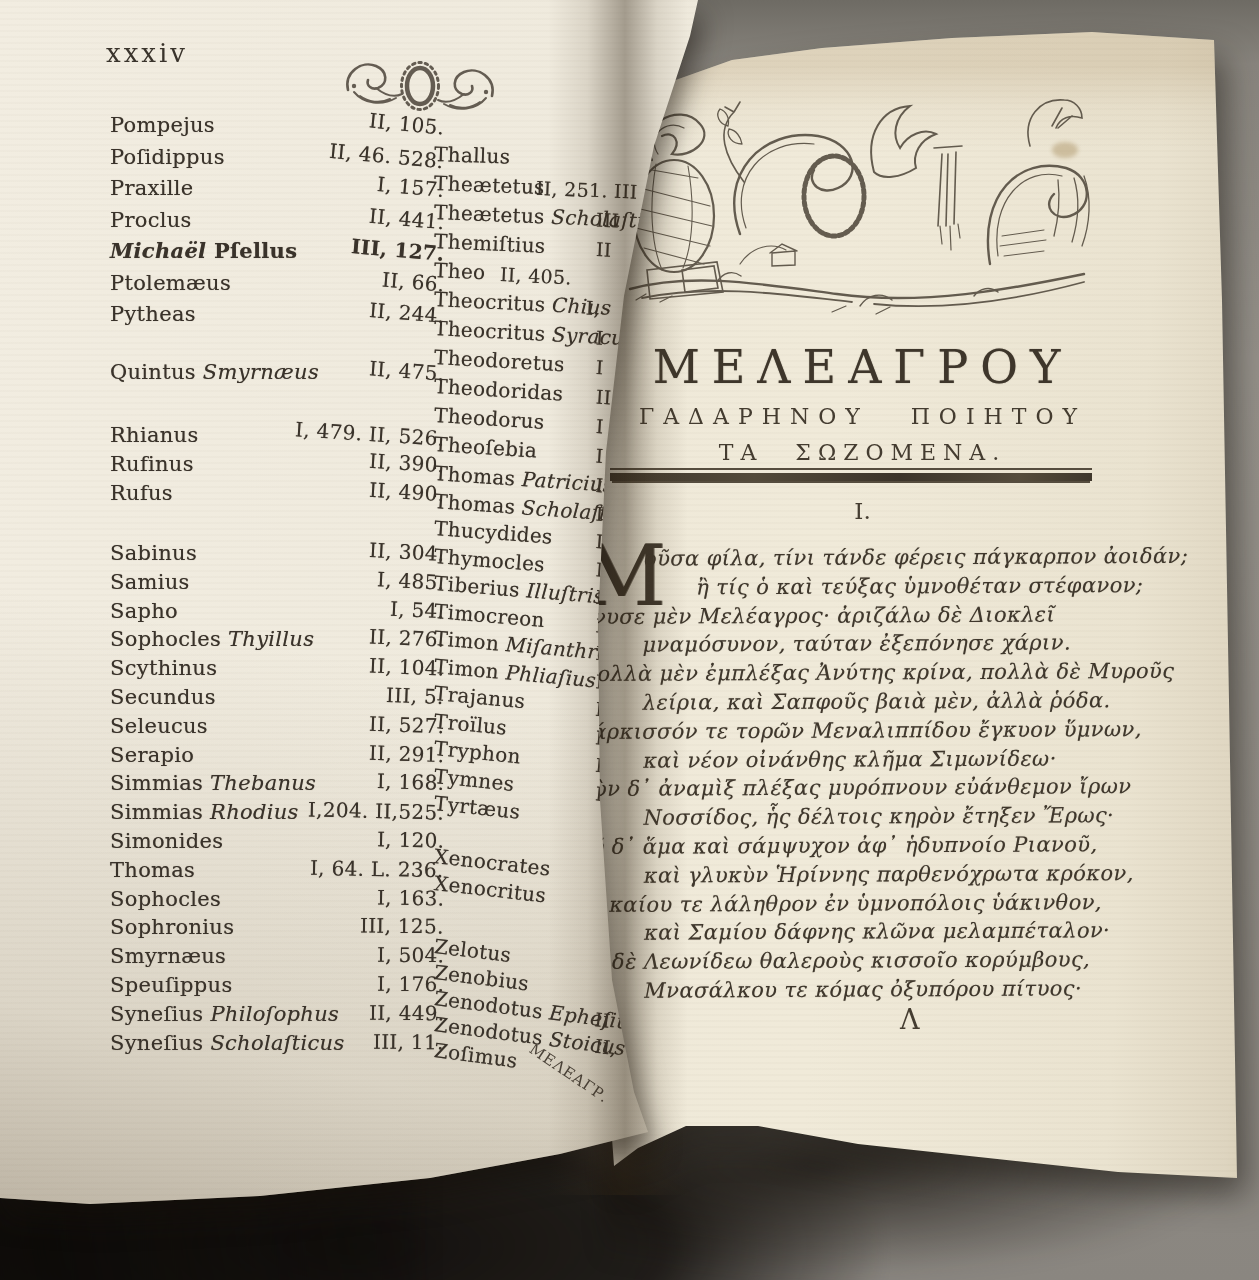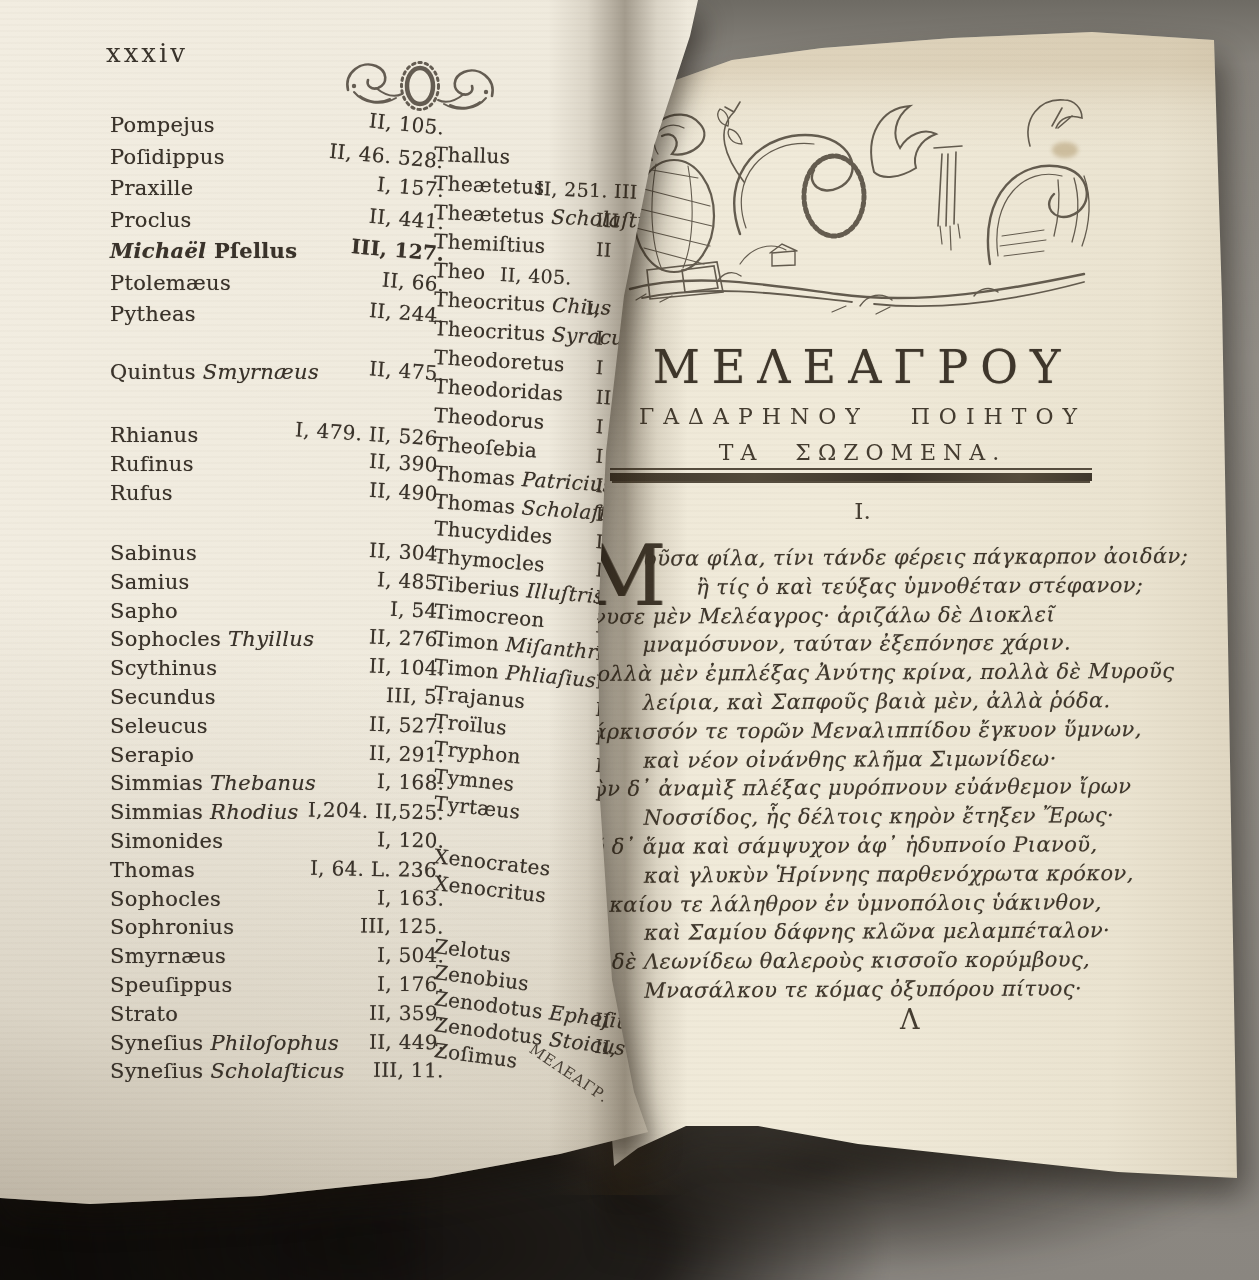--- a/index.html
+++ b/index.html
@@ -273,24 +273,20 @@
           <span class="iref" style="transform: rotate(0.64deg);">III, 125.</span>
         </div>
         <div class="irow" style="height: 28.8px;">
           <span><span>Smyrnæus</span></span>
           <span class="iref" style="transform: rotate(0.5deg);">I, 504.</span>
         </div>
         <div class="irow" style="height: 28.8px;">
           <span><span>Speuſippus</span></span>
           <span class="iref" style="transform: rotate(0.5deg);">I, 176.</span>
         </div>
-        <div class="irow" style="height: 28.8px;">
-          <span><span>Strato</span></span>
-          <span class="iref" style="transform: rotate(0.5deg);">II, 359.</span>
-        </div>
         <div class="irow" style="height: 28.8px; justify-content: center;">
           <span><span>Syneſius </span><span class="it">Philoſophus</span></span>
           <span class="iref" style="transform: rotate(0.5deg);">II, 449.</span>
         </div>
         <div class="irow" style="height: 28.8px;">
           <span><span>Syneſius </span><span class="it">Scholaſticus</span></span>
           <span class="iref" style="transform: rotate(0.5deg);">III, 11.</span>
         </div>
       </div>
     <div id="col2" class="abspos">

